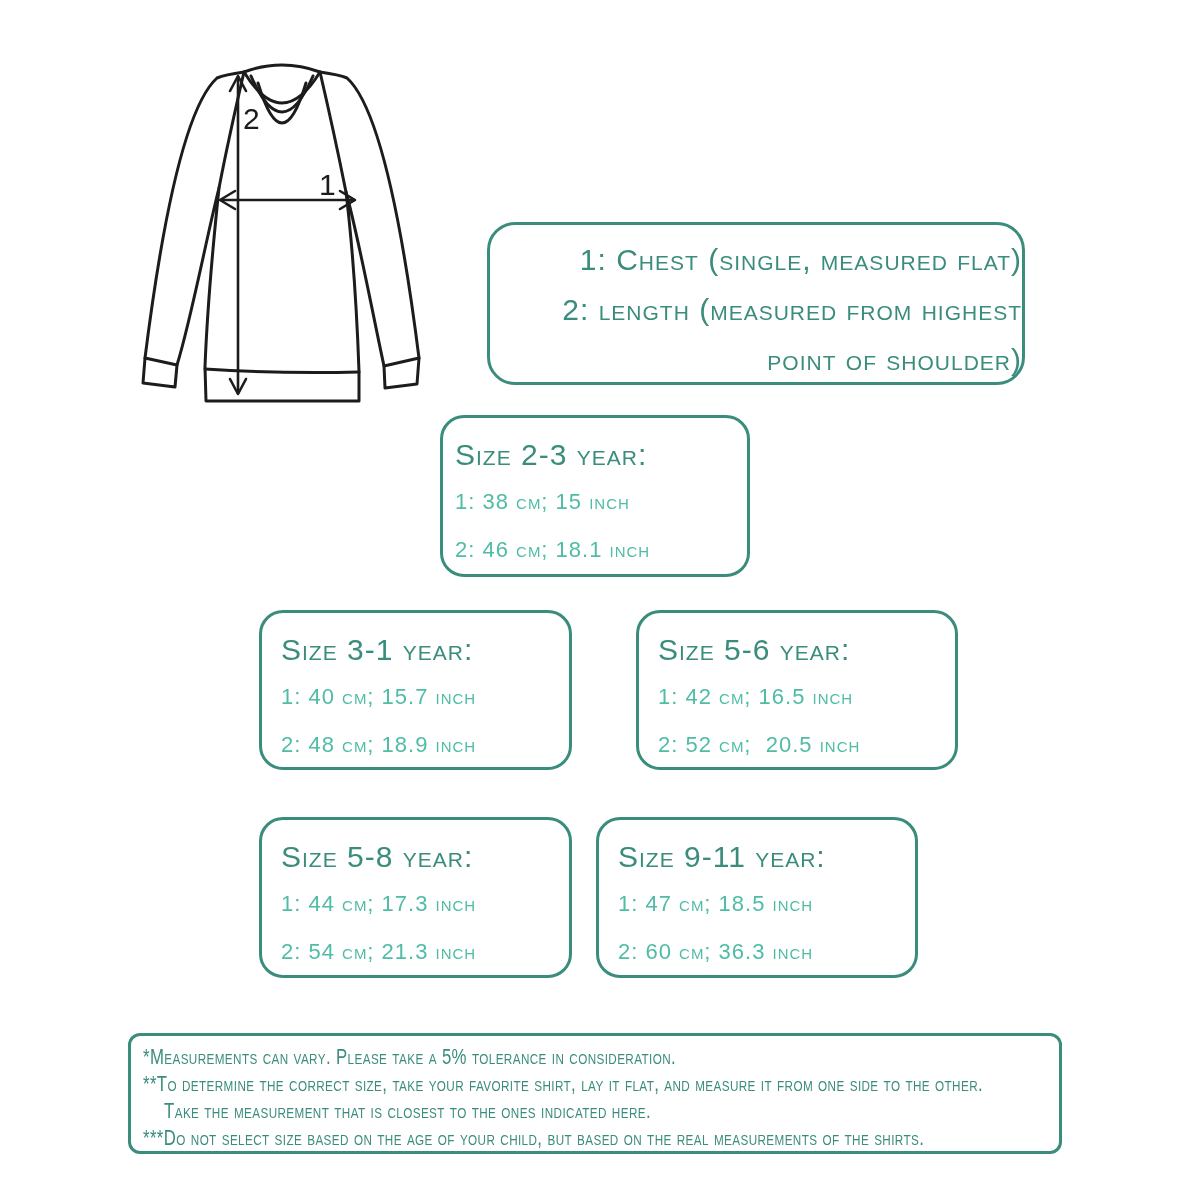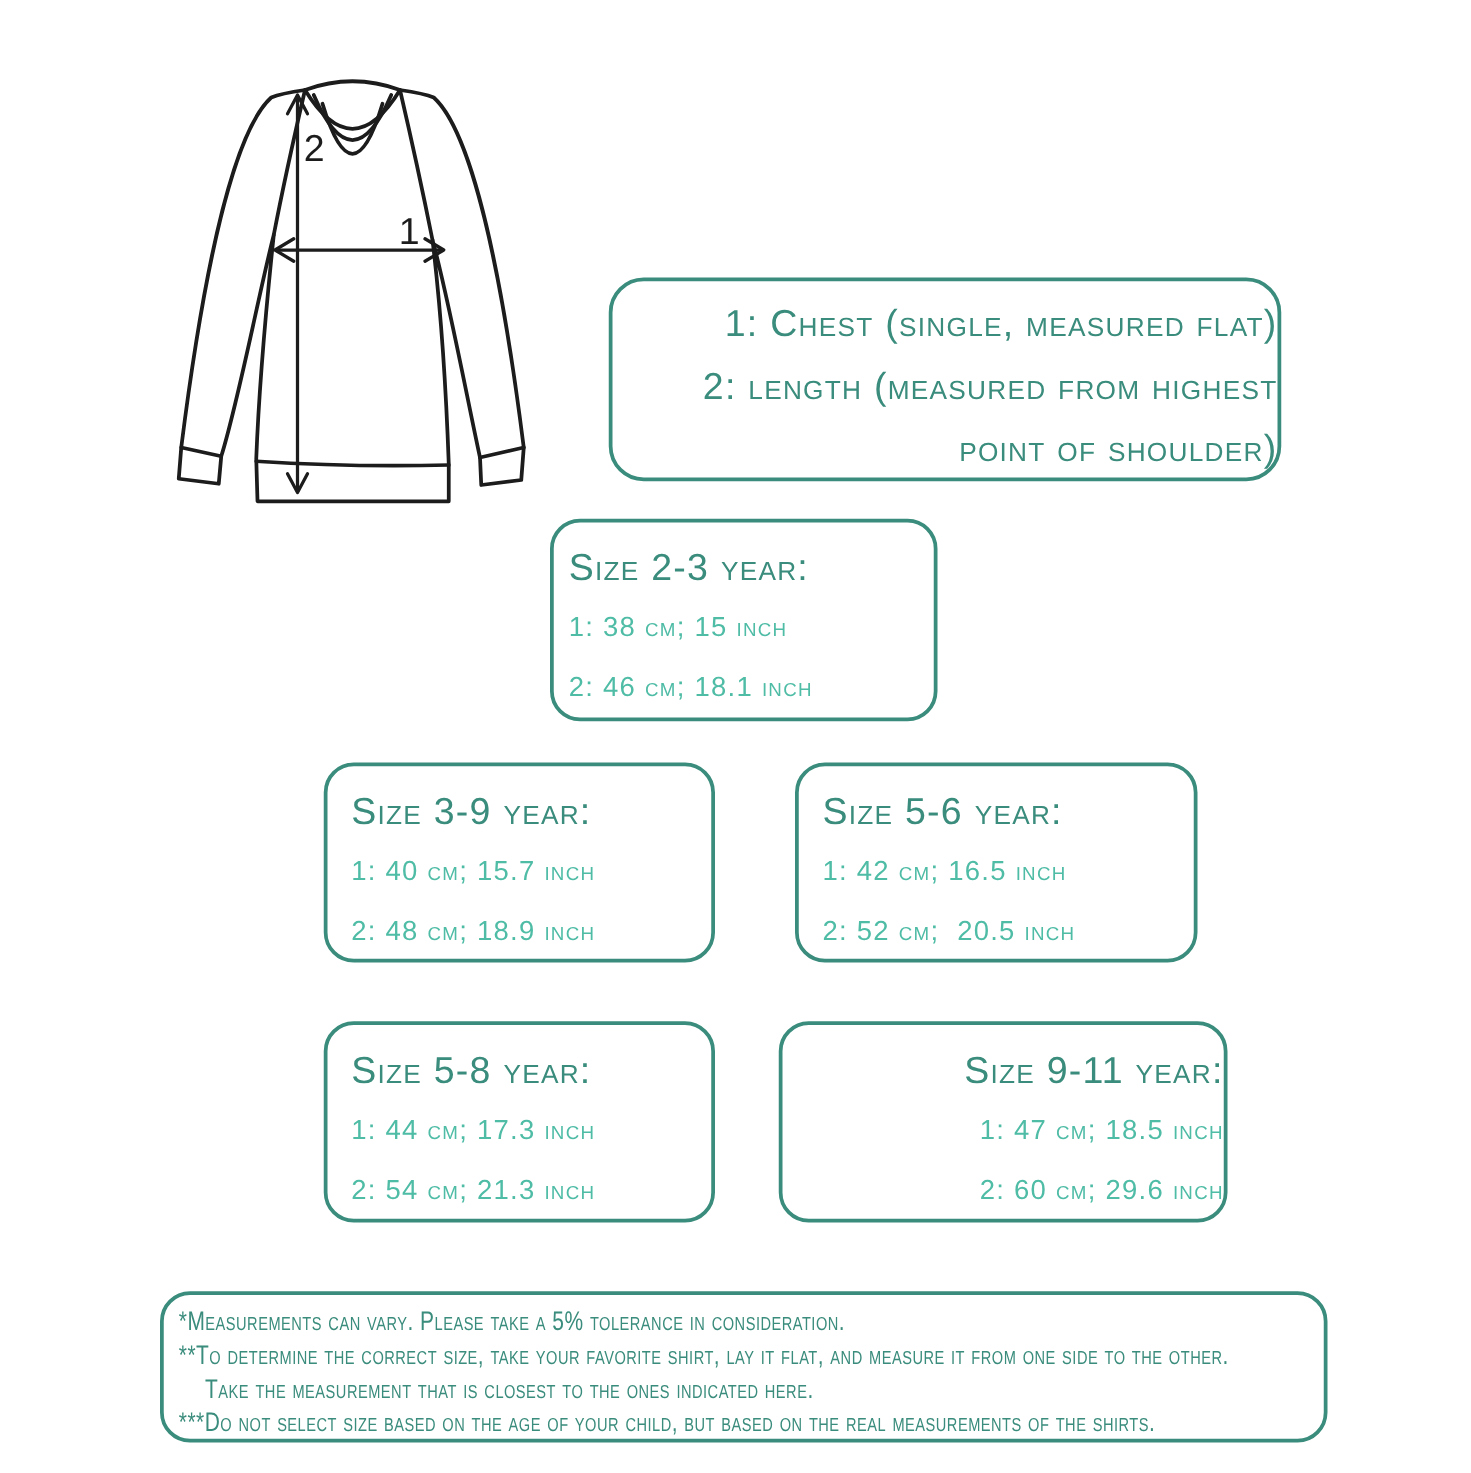--- a/index.html
+++ b/index.html
@@ -19,24 +19,24 @@
   .legend-box .indent { padding-left:40px; }
 
   
   .size-box { border-radius:24px; padding:14px 0 0 19px; }
   .size-box .title { font-size:30px; line-height:46px; color:var(--primary,#3a8c7c); }
   .size-box .meas  { font-size:22px; line-height:48px; color:var(--light,#4fbca6); }
   .s23  { left:440px; top:415px; width:310px; height:162px;padding-left:12px; }
   .s34  { left:259px; top:610px; width:313px; height:160px; }
   .s56  { left:600px; top:610px; width:322px; height:160px;margin-left:36px; }
   .s78  { left:259px; top:817px; width:313px; height:161px; }
-  .s911 { left:623px; top:817px; width:359px; height:161px;text-align:right; }
+  .s911 { left:596px; top:817px; width:322px; height:161px; }
 
   
-  .notes-box { left:128px; top:1033px; width:934px; height:121px; border-radius:24px; padding:8px 0 0 12px; }
+  .notes-box { left:128px; top:1033px; width:934px; height:121px; border-radius:12px; padding:8px 0 0 12px; }
   .notes-box .shrink { transform:scaleX(0.78); transform-origin:0 0; }
   .notes-box .line { font-size:21.5px; line-height:27px; color:var(--primary,#3a8c7c); letter-spacing:0.5px; }
   .notes-box .indent { padding-left:27px; }
 
   
   .sweater { position:absolute; left:125px; top:45px; }
   .sweater path, .sweater line, .sweater polyline { vector-effect:none; }
   .sweater text { font-family:"Liberation Sans", sans-serif; font-size:30px; fill:#1c1c1c; }
 </style>
 </head>
@@ -96,41 +96,41 @@
     <div class="txt line indent">point of shoulder)</div>
   </div>
 
   <div class="box size-box s23">
     <div class="txt title">Size 2-3 year:</div>
     <div class="txt meas">1: 38 cm; 15 inch</div>
     <div class="txt meas">2: 46 cm; 18.1 inch</div>
   </div>
 
   <div class="box size-box s34">
-    <div class="txt title">Size 3-9 year:</div>
+    <div class="txt title">Size 3-1 year:</div>
     <div class="txt meas">1: 40 cm; 15.7 inch</div>
     <div class="txt meas">2: 48 cm; 18.9 inch</div>
   </div>
 
   <div class="box size-box s56">
     <div class="txt title">Size 5-6 year:</div>
     <div class="txt meas">1: 42 cm; 16.5 inch</div>
     <div class="txt meas">2: 52 cm;  20.5 inch</div>
   </div>
 
   <div class="box size-box s78">
     <div class="txt title">Size 5-8 year:</div>
     <div class="txt meas">1: 44 cm; 17.3 inch</div>
     <div class="txt meas">2: 54 cm; 21.3 inch</div>
   </div>
 
   <div class="box size-box s911">
     <div class="txt title">Size 9-11 year:</div>
     <div class="txt meas">1: 47 cm; 18.5 inch</div>
-    <div class="txt meas">2: 60 cm; 29.6 inch</div>
+    <div class="txt meas">2: 60 cm; 36.3 inch</div>
   </div>
 
   <div class="box notes-box">
     <div class="shrink">
       <div class="txt line">*Measurements can vary. Please take a 5% tolerance in consideration.</div>
       <div class="txt line">**To determine the correct size, take your favorite shirt, lay it flat, and measure it from one side to the other.</div>
       <div class="txt line indent">Take the measurement that is closest to the ones indicated here.</div>
       <div class="txt line">***Do not select size based on the age of your child, but based on the real measurements of the shirts.</div>
     </div>
   </div>

